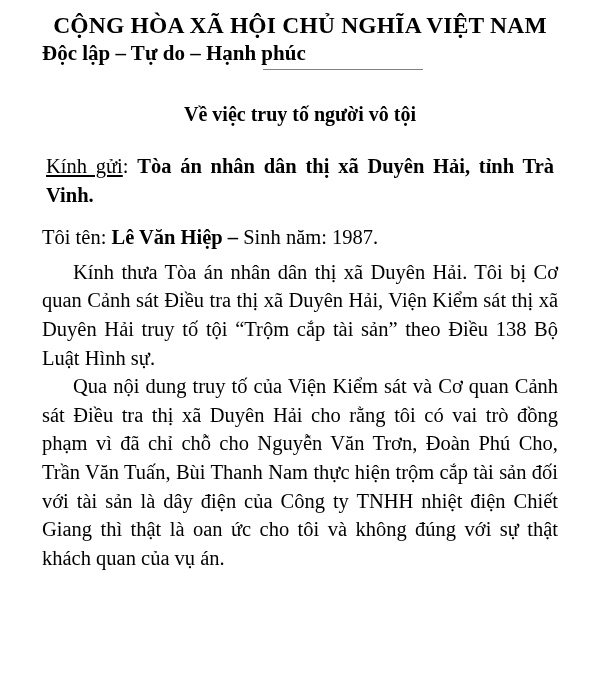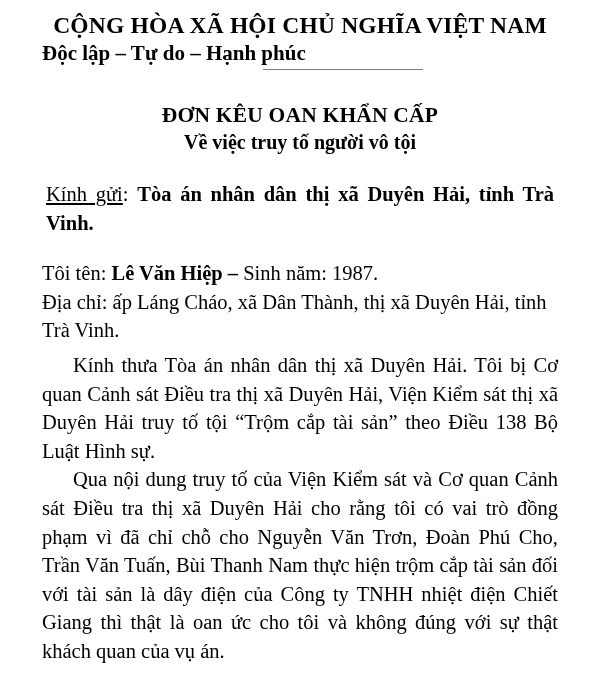--- a/index.html
+++ b/index.html
@@ -90,21 +90,21 @@
   .kinh-gui {
     text-decoration: underline;
     text-underline-offset: 2px;
     font-weight: normal;
   }
   .strong {
     font-weight: bold;
   }
 
   .info-block {
-    margin-top: 22px;
+    margin-top: 14px;
   }
   .info-line {
     margin: 0;
     text-align: left;
   }
 
   .paragraphs {
     margin-top: 6px;
   }
   .body-para {
@@ -122,35 +122,33 @@
 
   <div class="national-header">
     <div class="national-title">CỘNG HÒA XÃ HỘI CHỦ NGHĨA VIỆT NAM</div>
     <div class="national-motto-wrap">
       <span class="national-motto">Độc lập – Tự do – Hạnh phúc</span>
       <div class="motto-rule"></div>
     </div>
   </div>
 
   <div class="doc-title-block">
-    <div class="doc-title">ĐƠN KÊU OAN KHẨN CẤP</div>
     <div class="doc-subtitle">Về việc truy tố người vô tội</div>
   </div>
 
   <div class="body-block">
 
     <p class="recipient-line">
       <span class="kinh-gui">Kính gửi</span><span>: </span><span class="strong">Tòa án nhân dân thị xã Duyên Hải, tỉnh Trà Vinh.</span>
     </p>
 
     <div class="info-block">
       <p class="info-line">
         <span>Tôi tên: </span><span class="strong">Lê Văn Hiệp – </span><span>Sinh năm: 1987.</span>
       </p>
-      <p class="info-line">Địa chỉ: ấp Láng Cháo, xã Dân Thành, thị xã Duyên Hải, tỉnh Trà Vinh.</p>
     </div>
 
     <div class="paragraphs">
       <p class="body-para">Kính thưa Tòa án nhân dân thị xã Duyên Hải. Tôi bị Cơ quan Cảnh sát Điều tra thị xã Duyên Hải, Viện Kiểm sát thị xã Duyên Hải truy tố tội “Trộm cắp tài sản” theo Điều 138 Bộ Luật Hình sự.</p>
       <p class="body-para">Qua nội dung truy tố của Viện Kiểm sát và Cơ quan Cảnh sát Điều tra thị xã Duyên Hải cho rằng tôi có vai trò đồng phạm vì đã chỉ chỗ cho Nguyễn Văn Trơn, Đoàn Phú Cho, Trần Văn Tuấn, Bùi Thanh Nam thực hiện trộm cắp tài sản đối với tài sản là dây điện của Công ty TNHH nhiệt điện Chiết Giang thì thật là oan ức cho tôi và không đúng với sự thật khách quan của vụ án.</p>
     </div>
 
   </div>
 </div>
 

